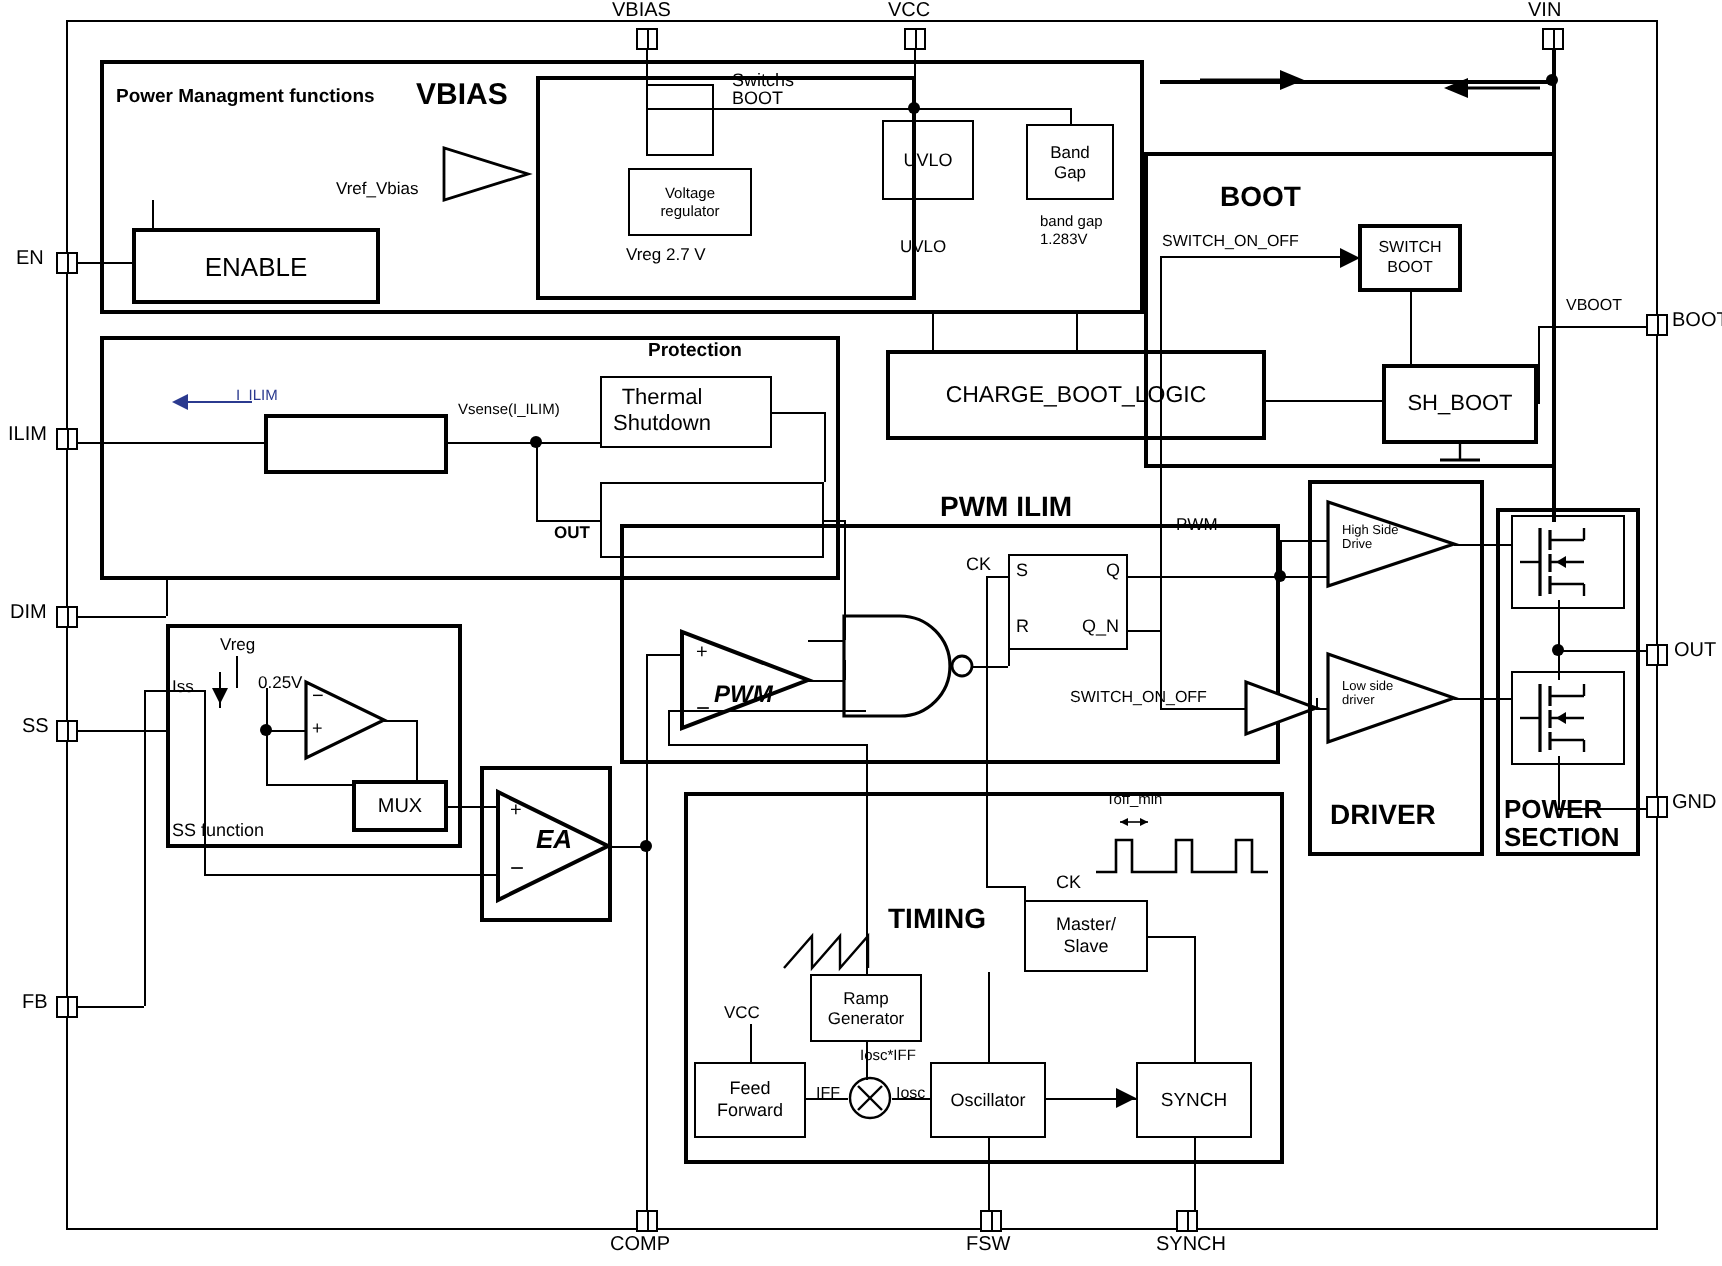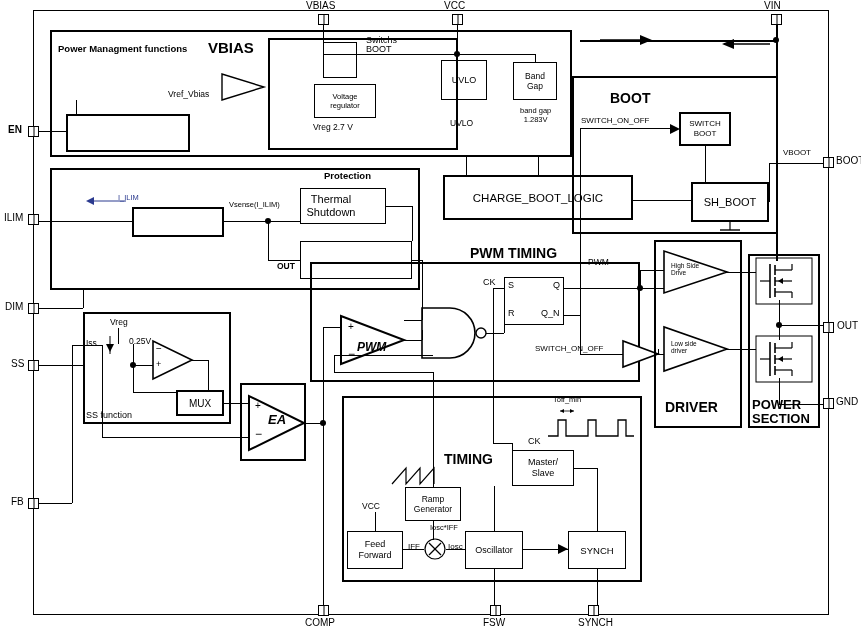--- a/index.html
+++ b/index.html
@@ -24,21 +24,21 @@
   .b{font-weight:bold;}
 </style>
 </head>
 <body>
 
 <div id="root">
 
   <div class="box" style="left:33px;top:10px;width:796px;height:605px;"></div>
 
   <div class="pad" style="left:28px;top:126px;"></div>
-  <div class="lbl" style="left:8px;top:125px;font-size:10px;font-weight:bold;">EN</div>
+  <div class="lbl" style="left:8px;top:125px;font-size:10px;">EN</div>
 
   <div class="pad" style="left:28px;top:214px;"></div>
   <div class="lbl" style="left:4px;top:213px;font-size:10px;">ILIM</div>
 
   <div class="pad" style="left:28px;top:303px;"></div>
   <div class="lbl" style="left:5px;top:302px;font-size:10px;">DIM</div>
 
   <div class="pad" style="left:28px;top:360px;"></div>
   <div class="lbl" style="left:11px;top:359px;font-size:10px;">SS</div>
 
@@ -96,25 +96,26 @@
   <div class="lbl" style="left:168px;top:90px;font-size:8.5px;">Vref_Vbias</div>
 
   <div class="box" style="left:441px;top:60px;width:46px;height:40px;"></div>
   <div class="ctr" style="left:441px;top:60px;width:46px;height:40px;font-size:9px;">UVLO</div>
   <div class="lbl" style="left:450px;top:119px;font-size:8.5px;">UVLO</div>
 
   <div class="box" style="left:513px;top:62px;width:44px;height:38px;"></div>
   <div class="ctr" style="left:513px;top:62px;width:44px;height:38px;font-size:8.5px;line-height:1.2;">
     <span>Band<br>Gap</span>
   </div>
-  <div class="lbl" style="left:520px;top:106px;font-size:7.5px;line-height:1.2;text-align:center;">
+  <div class="lbl" style="left:520px;top:106px;font-size:7.5px;line-height:1.2;">
     band gap<br>1.283V
   </div>
 
   <div class="box thick" style="left:66px;top:114px;width:124px;height:38px;"></div>
+  <div class="ctr" style="left:66px;top:114px;width:124px;height:38px;font-size:13px;">ENABLE</div>
 
   <div class="box thicker" style="left:50px;top:168px;width:370px;height:122px;"></div>
   <div class="lbl b" style="left:324px;top:171px;font-size:9.5px;">Protection</div>
 
   <div class="box thick" style="left:132px;top:207px;width:92px;height:30px;"></div>
   <div class="lbl" style="left:104px;top:194px;font-size:7.5px;color:#2b3a8f;padding-left:14px;">I_ILIM</div>
   <div class="lbl" style="left:229px;top:201px;font-size:7.5px;">Vsense(I_ILIM)</div>
 
   <div class="box" style="left:300px;top:188px;width:86px;height:36px;"></div>
   <div class="ctr" style="left:300px;top:188px;width:62px;height:36px;font-size:11px;line-height:1.15;">
@@ -134,21 +135,21 @@
   <div class="ctr" style="left:679px;top:112px;width:52px;height:34px;font-size:8px;line-height:1.2;">
     <span>SWITCH<br>BOOT</span>
   </div>
   <div class="lbl" style="left:581px;top:117px;font-size:8px;">SWITCH_ON_OFF</div>
 
   <div class="box thick" style="left:691px;top:182px;width:78px;height:40px;"></div>
   <div class="ctr" style="left:691px;top:182px;width:78px;height:40px;font-size:11px;">SH_BOOT</div>
   <div class="lbl" style="left:783px;top:149px;font-size:8px;">VBOOT</div>
 
   <div class="box thick" style="left:310px;top:262px;width:330px;height:120px;"></div>
-  <div class="lbl b" style="left:470px;top:246px;font-size:14px;">PWM TIMING</div>
+  <div class="lbl b" style="left:470px;top:246px;font-size:14px;">PWM ILIM</div>
 
   <svg style="left:340px;top:315px;width:66px;height:50px;">
     <polygon points="1,1 1,49 64,25" fill="#fff" stroke="#000" stroke-width="2"></polygon>
   </svg>
   <div class="lbl b" style="left:357px;top:341px;font-size:12px;font-style:italic;">PWM</div>
   <div class="lbl" style="left:348px;top:322px;font-size:10px;">+</div>
   <div class="lbl" style="left:348px;top:348px;font-size:12px;">−</div>
 
   <svg style="left:420px;top:306px;width:66px;height:54px;">
     <path d="M2,2 L2,52 L30,52 A25,25 0 0 0 30,2 Z" fill="#fff" stroke="#000" stroke-width="1.6"></path>

